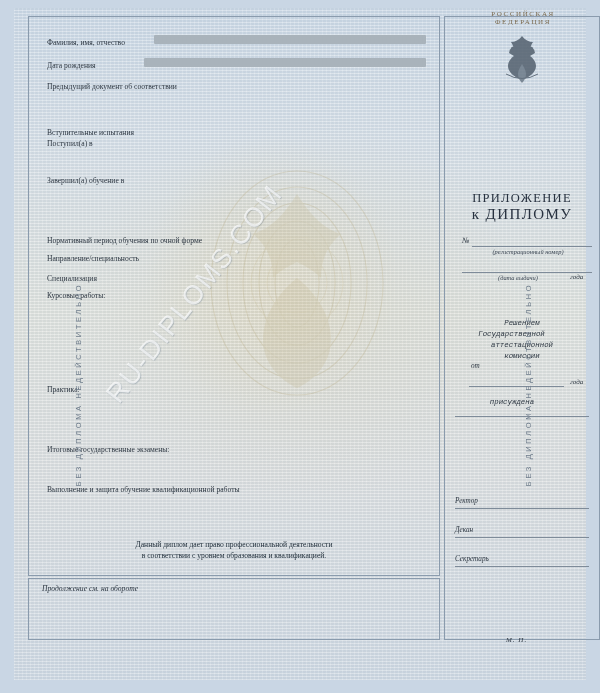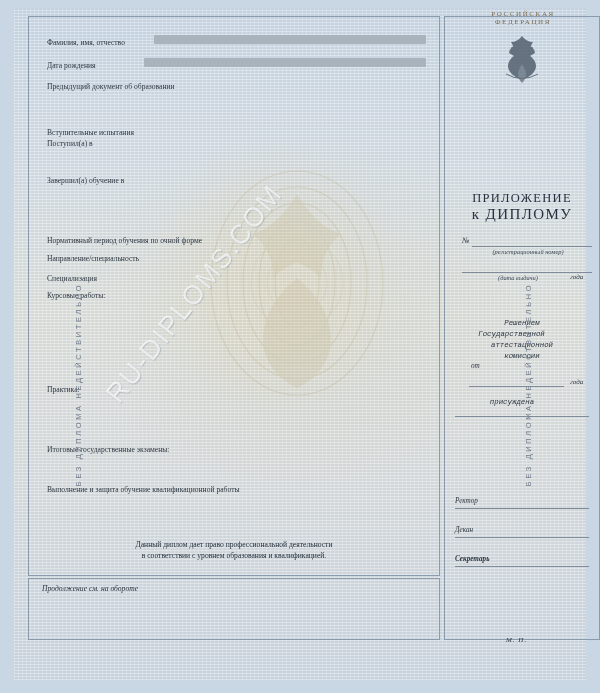--- a/index.html
+++ b/index.html
@@ -277,21 +277,21 @@
     <div class="frame" id="left-frame"></div>
     <div class="frame" id="left-bottom-frame"></div>
     <div class="frame" id="right-frame"></div>
 
     <div class="fl" style="left:33px; top:30px;">Фамилия, имя, отчество</div>
     <div class="bar" style="left:140px; top:27px; width:272px;"></div>
 
     <div class="fl" style="left:33px; top:53px;">Дата рождения</div>
     <div class="bar" style="left:130px; top:50px; width:282px;"></div>
 
-    <div class="fl" style="left:33px; top:74px;">Предыдущий документ об образовании</div>
+    <div class="fl" style="left:33px; top:74px;">Предыдущий документ об соответствии</div>
 
     <div class="fl" style="left:33px; top:120px;">Вступительные испытания</div>
     <div class="fl" style="left:33px; top:131px;">Поступил(а) в</div>
 
     <div class="fl" style="left:33px; top:168px;">Завершил(а) обучение в</div>
 
     <div class="fl" style="left:33px; top:228px;">Нормативный период обучения по очной форме</div>
     <div class="fl" style="left:33px; top:246px;">Направление/специальность</div>
     <div class="fl" style="left:33px; top:266px;">Специализация</div>
     <div class="fl" style="left:33px; top:283px;">Курсовые работы:</div>
@@ -344,21 +344,21 @@
 
     <div class="rline" style="left:430px; top:390px; width:136px;">присуждена</div>
     <div class="rule" style="left:441px; top:408px; width:134px;"></div>
 
     <div class="sig" style="left:441px; top:489px;">Ректор</div>
     <div class="rule" style="left:441px; top:500px; width:134px;"></div>
 
     <div class="sig" style="left:441px; top:518px;">Декан</div>
     <div class="rule" style="left:441px; top:529px; width:134px;"></div>
 
-    <div class="sig" style="left:441px; top:547px;font-weight:bold;">Секретарь</div>
+    <div class="sig" style="left:441px; top:547px;">Секретарь</div>
     <div class="rule" style="left:441px; top:558px; width:134px;"></div>
 
     <div class="rt" id="mp">М. П.</div>
   </div>
 
   <div class="vert-text" id="vert-left">БЕЗ ДИПЛОМА НЕДЕЙСТВИТЕЛЬНО</div>
   <div class="vert-text" id="vert-right">БЕЗ ДИПЛОМА НЕДЕЙСТВИТЕЛЬНО</div>
 
   <div id="site-wm">RU-DIPLOMS.COM</div>
 

